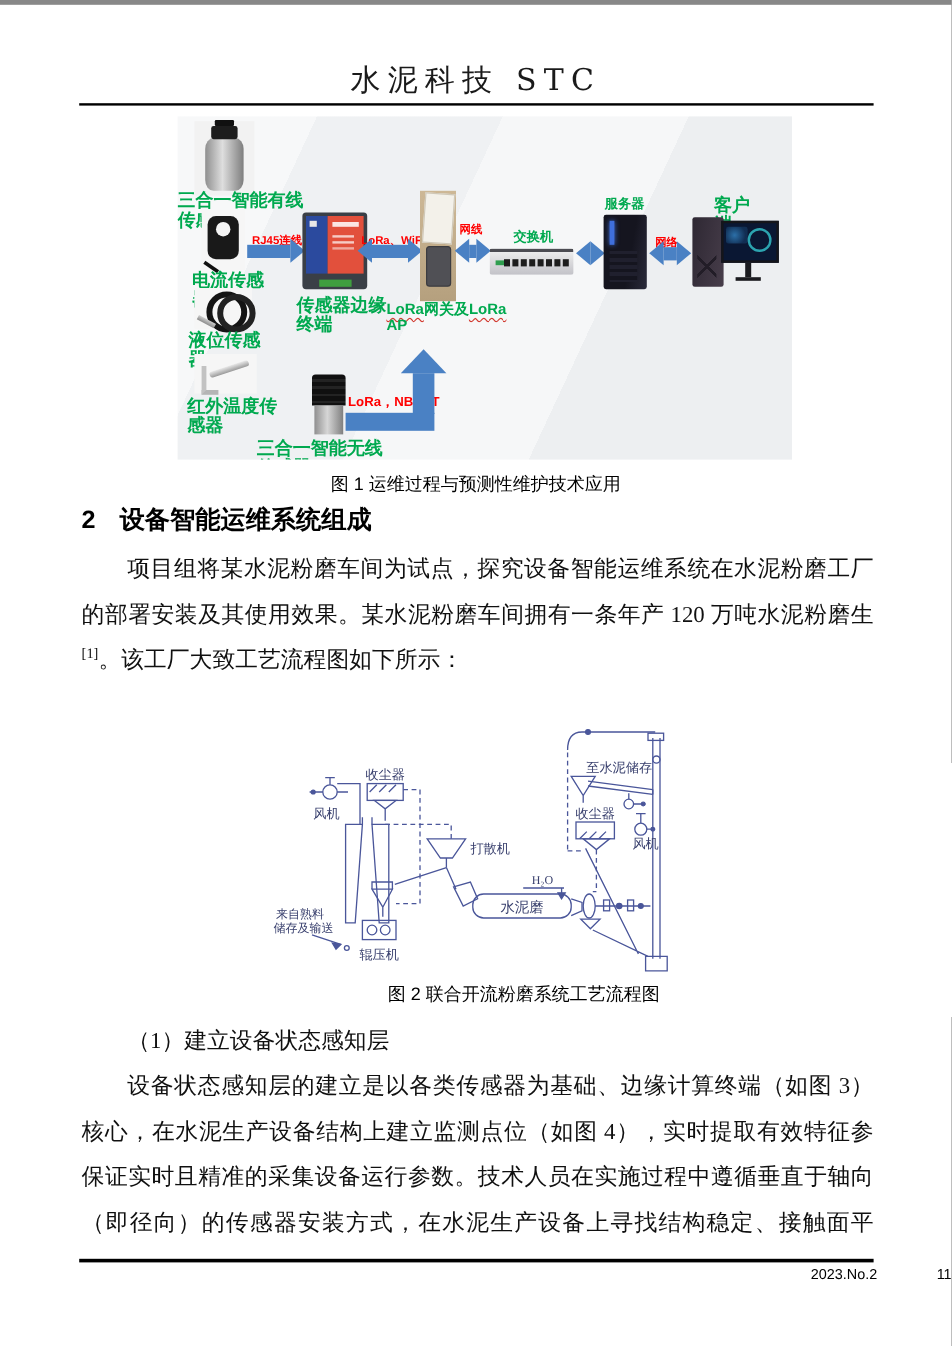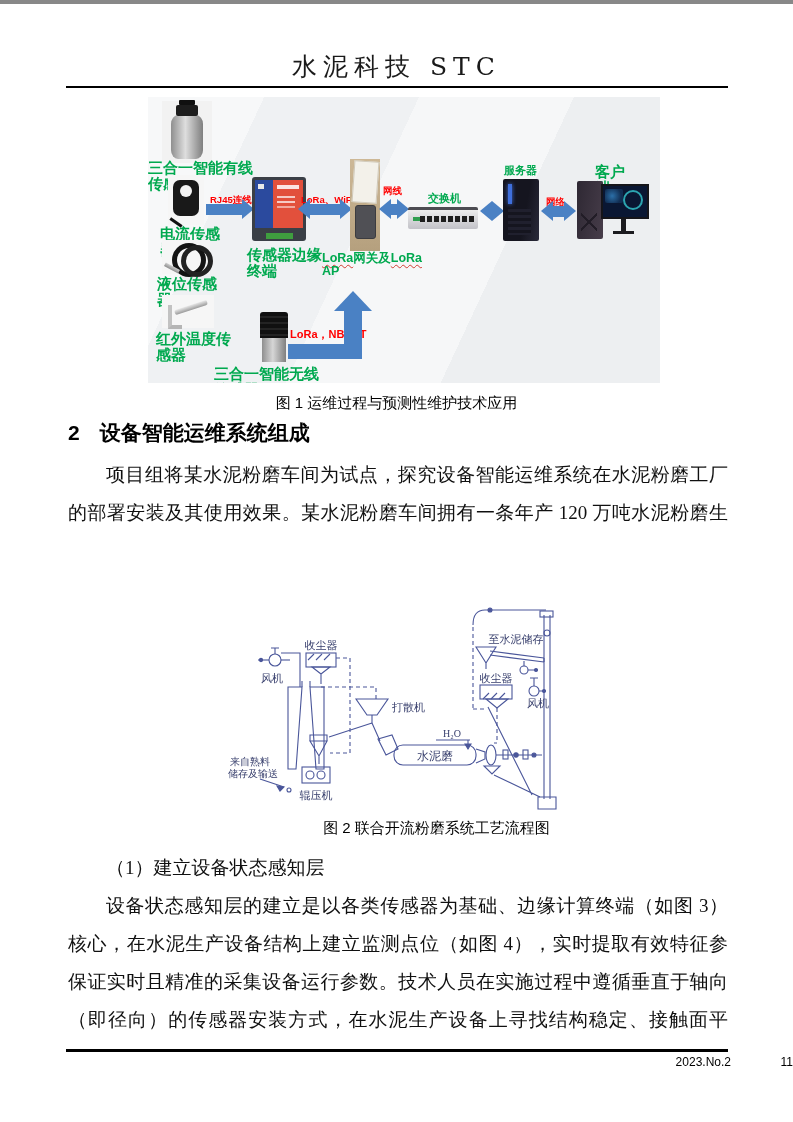--- a/index.html
+++ b/index.html
@@ -233,20 +233,21 @@
 
   <div class="abs caption" style="top:390px;">图 1 运维过程与预测性维护技术应用</div>
 
   <div class="abs h2">
     <span class="num">2</span><span>设备智能运维系统组成</span>
   </div>
 
   <div class="abs para" style="top:452px;">
     <div class="fill ind">项目组将某水泥粉磨车间为试点，探究设备智能运维系统在水泥粉磨工厂中</div>
     <div class="fill">的部署安装及其使用效果。某水泥粉磨车间拥有一条年产 120 万吨水泥粉磨生产</div>
+    <div class="pline"><sup class="ref">[1]</sup><span>。该工厂大致工艺流程图如下所示：</span></div>
   </div>
 
   <div class="abs fig2">
     <svg width="350" height="214" viewBox="0 0 350 214">
       <g stroke="#4a569a" stroke-width="1.1" fill="none">
 
         <circle cx="47" cy="57" r="6"></circle>
           <path d="M41,57 H30"></path>
           <path d="M47,51 V45 M43,45 H51"></path>
           <path d="M53,57 H62"></path>

